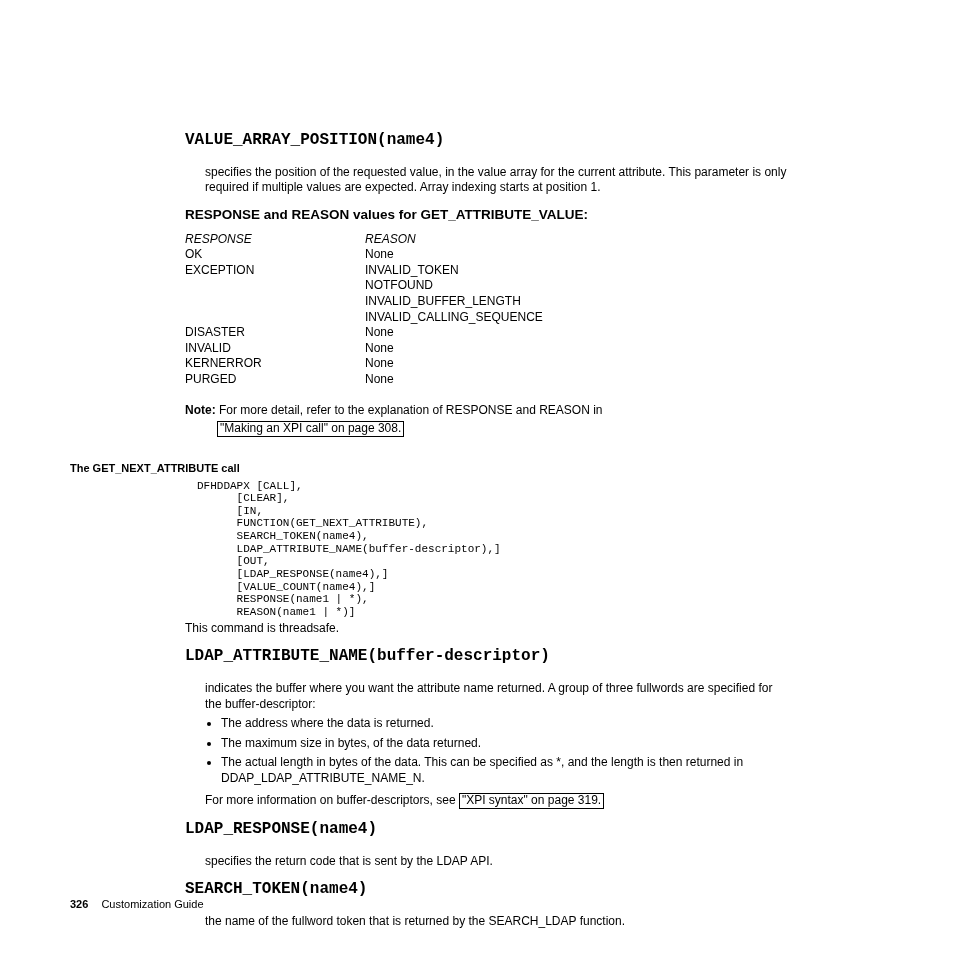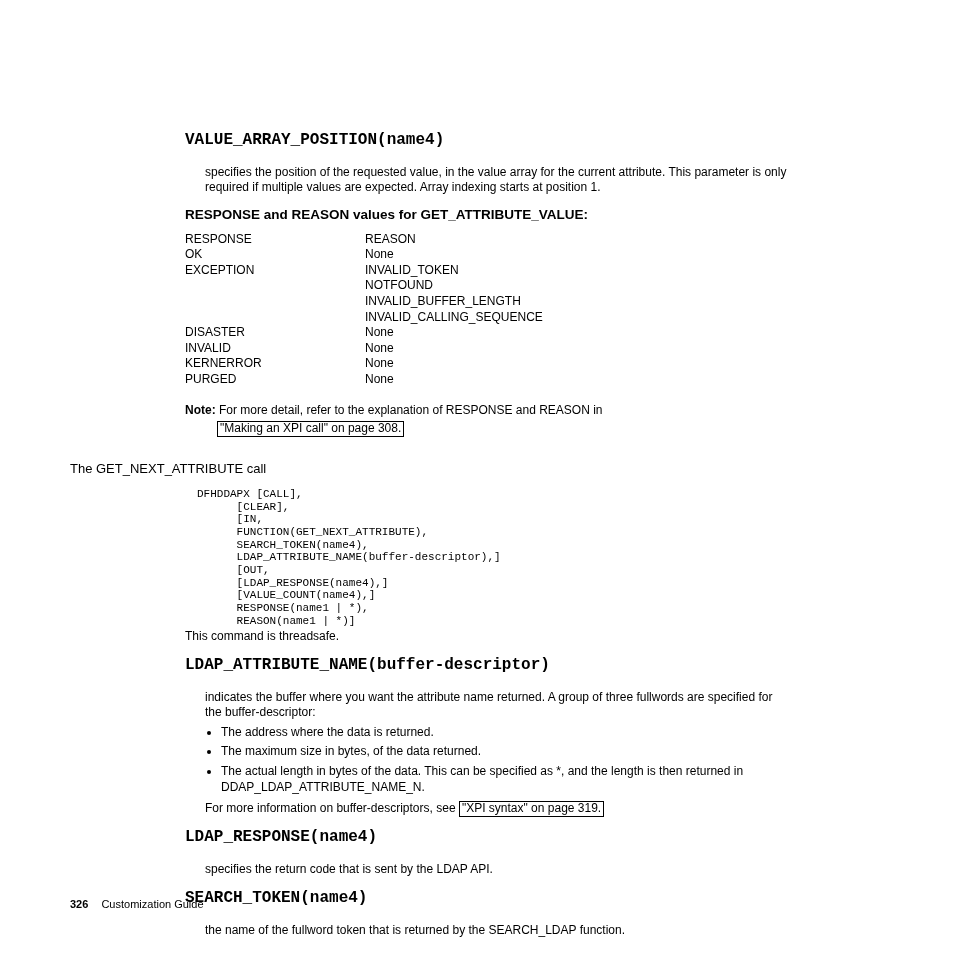--- a/index.html
+++ b/index.html
@@ -41,36 +41,37 @@
   }
   .table {
     display: grid;
     grid-template-columns: 180px auto;
     column-gap: 0;
     row-gap: 0;
     font-size: 12px;
     line-height: 1.3;
   }
   .th {
+    font-style: italic;
   }
   .note {
     margin-top: 16px;
   }
   .note .label { font-weight: bold; }
   .xref {
     border: 1px solid #000;
     padding: 0 2px 1px 2px;
     display: inline-block;
     line-height: 1.1;
   }
   .h2 {
-    font-weight: normal;
-    font-size: 13px;
+    font-weight: bold;
+    font-size: 11px;
     margin-top: 24px;
-    margin-bottom: 10px;
+    margin-bottom: 4px;
     margin-left: 0;
   }
   .para {
     margin-bottom: 10px;
   }
   pre.code {
     font-family: "Courier New", monospace;
     font-size: 11px;
     line-height: 1.15;
     margin: 4px 0 2px 12px;

